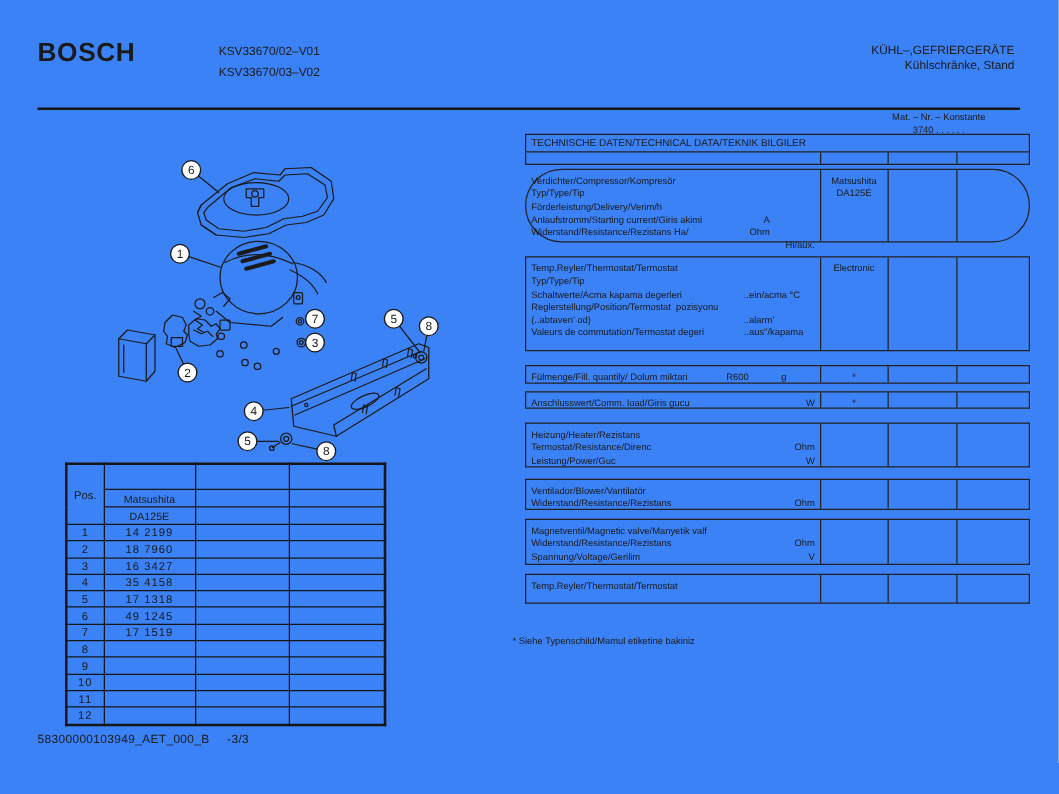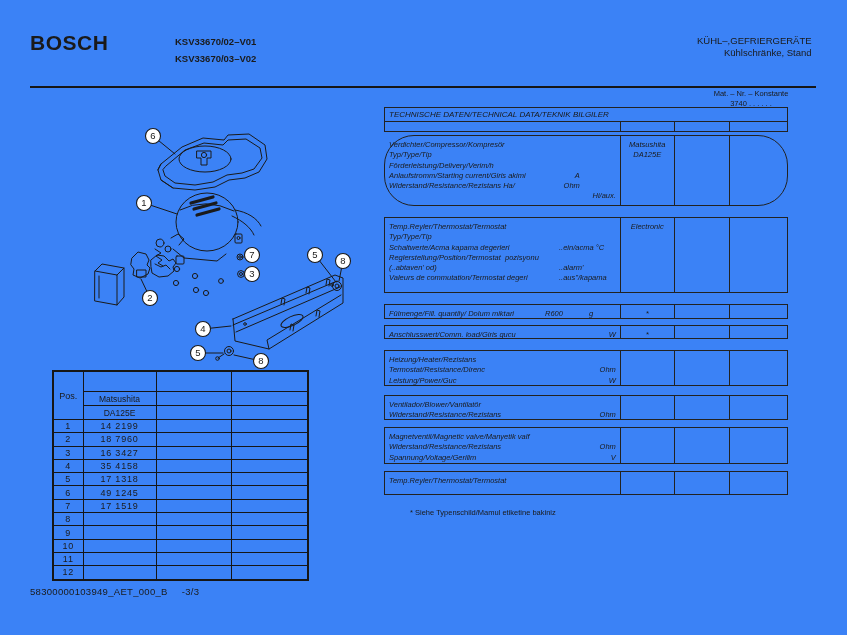--- a/index.html
+++ b/index.html
@@ -3,26 +3,26 @@
 <meta charset="utf-8">
 <style>
   html,body{margin:0;padding:0;background:#e8e8e8;}
   .page{
     position:relative;width:847px;height:635px;background:#3b82f6;
     font-family:"Liberation Sans","DejaVu Sans",sans-serif;color:#1a1a1a;
     overflow:hidden;
   }
   
   .brand{position:absolute;left:30px;top:31px;font-size:21px;font-weight:800;letter-spacing:.5px;}
-  .models{position:absolute;left:175px;top:33px;font-size:9.5px;line-height:17px;font-weight:bold;}
+  .models{position:absolute;left:175px;top:33px;font-size:9.5px;line-height:17px;}
   .category{position:absolute;left:697px;top:35px;font-size:9.5px;line-height:12px;text-align:right;}
   .hrule{position:absolute;left:30px;top:86px;width:786px;height:2px;background:#161616;}
   .matnr{position:absolute;left:676px;top:89px;width:150px;text-align:center;font-size:7.5px;line-height:10px;}
   
-  .techtable{position:absolute;left:384px;top:107px;width:404px;font-size:7.5px;font-style:italic;}
+  .techtable{position:absolute;left:420px;top:107px;width:404px;font-size:7.5px;}
   .tt-title{box-sizing:border-box;border:1px solid #222;height:15px;line-height:14px;padding-left:4px;font-size:8px;white-space:pre;}
   .tt-thin{box-sizing:border-box;border:1px solid #222;border-top:none;height:10px;display:flex;}
   .tt-thin>div{box-sizing:border-box;height:100%;}
   .tt-thin>div+div{border-left:1px solid #222;}
   .tw1{width:236px;} .tw2{width:54px;} .tw3{width:56px;} .tw4{width:58px;}
   .tt-block{box-sizing:border-box;border:1px solid #222;display:flex;width:404px;}
   .tt-desc{box-sizing:border-box;width:236px;padding:4px 0 0 4px;position:relative;}
   .tt-row{position:relative;height:10.3px;line-height:10.3px;white-space:pre;}
   .tt-row .mid{position:absolute;left:156px;}
   .tt-row .u-right{position:absolute;right:4px;}
@@ -204,21 +204,21 @@
 
   <div class="techtable">
     <div class="tt-title">TECHNISCHE DATEN/TECHNICAL DATA/TEKNIK BILGILER</div>
     <div class="tt-thin">
       <div class="tw1"></div>
       <div class="tw2"></div>
       <div class="tw3"></div>
       <div class="tw4"></div>
     </div>
     <div id="tt-blocks">
-        <div class="tt-block" style="height: 71px; margin-top: 3px; border-radius: 30px;">
+        <div class="tt-block" style="height: 59px; margin-top: 3px; border-radius: 30px;">
           <div class="tt-desc">
             <div class="tt-row"><span class="lbl">Verdichter/Compressor/Kompresör</span></div>
             <div class="tt-row"><span class="lbl">Typ/Type/Tip</span></div>
             <div class="tt-row"><span class="lbl">Förderleistung/Delivery/Verim/h</span></div>
             <div class="tt-row"><span class="lbl">Anlaufstromm/Starting current/Giris akimi</span><span class="u-midright">A</span></div>
             <div class="tt-row"><span class="lbl">Widerstand/Resistance/Rezistans Ha/</span><span class="u-midright">Ohm</span></div>
             <div class="tt-row"><span class="lbl"></span><span class="u-right">Hi/aux.</span></div>
           </div>
           <div class="tt-val v1">
             <div>Matsushita</div>

